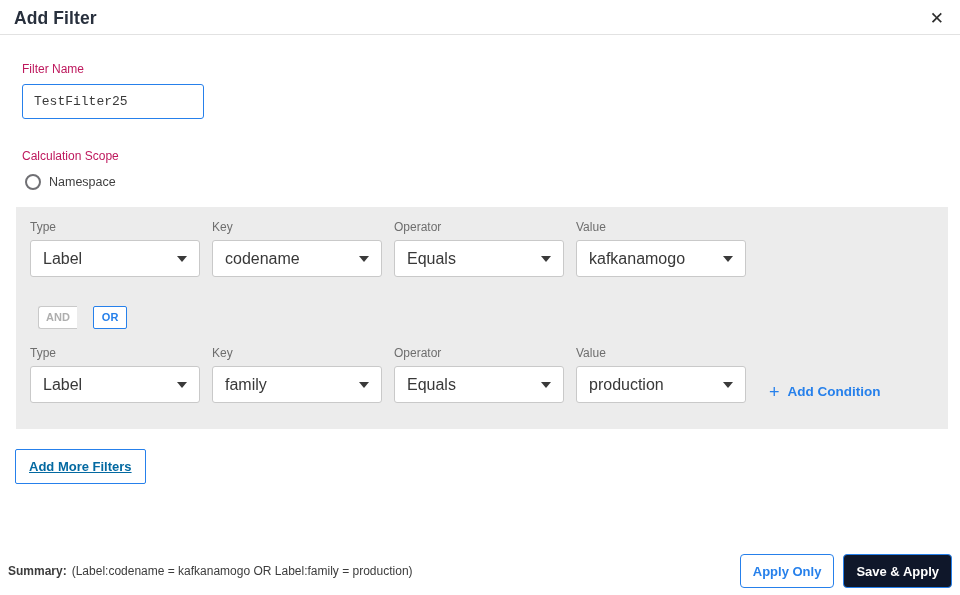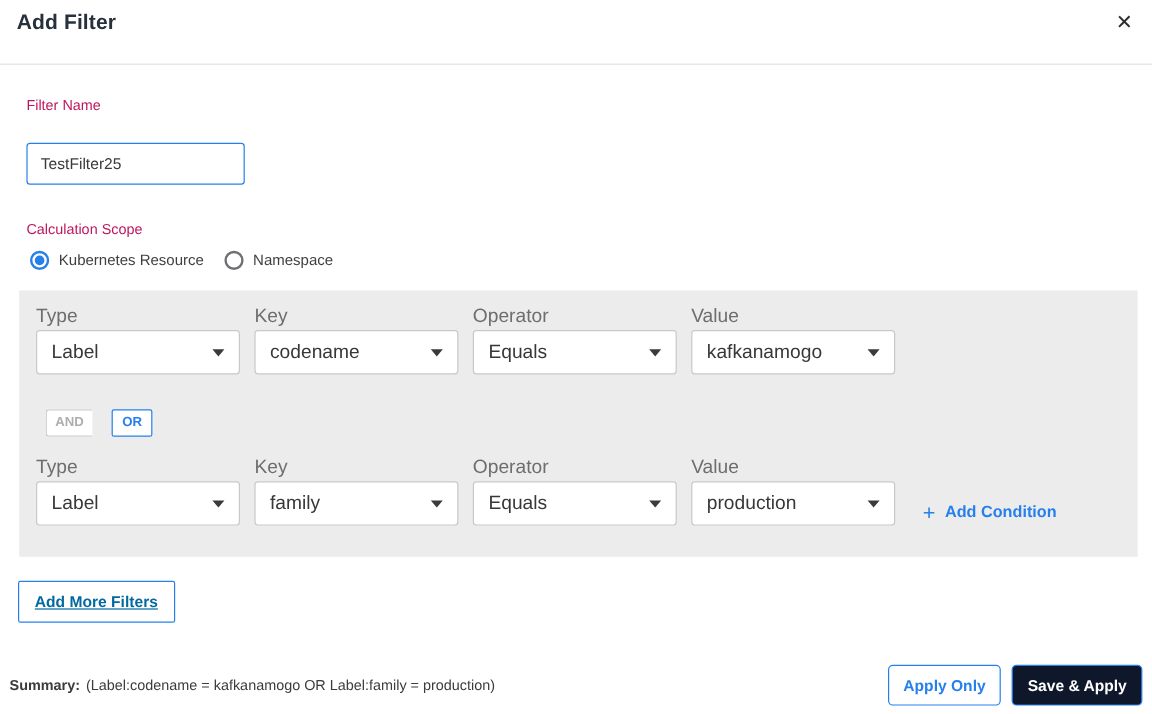--- a/index.html
+++ b/index.html
@@ -7,21 +7,21 @@
   body {
     font-family: "Liberation Sans", sans-serif;
     background: #ffffff;
     color: #333;
     position: relative;
     overflow: hidden;
   }
   
   .modal-header {
     position: relative;
-    height: 54px;
+    height: 35px;
     padding: 8px 16px 0 14px;
     border-bottom: 1px solid #e2e2e2;
   }
   .modal-title {
     font-size: 17.5px;
     font-weight: 700;
     color: #28303d;
     letter-spacing: .1px;
   }
   .close-btn {
@@ -36,28 +36,28 @@
   }
   
   .field-label {
     font-size: 12px;
     color: #be185d;
   }
   
   .filter-name-label { margin: 27px 0 0 22px; }
   .filter-name-input {
     display: block;
-    margin: 24px 0 0 22px;
+    margin: 8px 0 0 22px;
     width: 182px; height: 35px;
     border: 1.5px solid #2680eb;
     border-radius: 3px;
     padding: 0 11px;
     font-size: 13px;
     color: #3a3a3a;
-    font-family: Liberation Sans, sans-serif;
+    font-family: Liberation Mono, monospace;
     outline: none;
     background: #fff;
   }
   
   .scope-label { margin: 30px 0 0 22px; }
   .radio-row {
     display: flex;
     align-items: center;
     gap: 17px;
     margin: 11px 0 0 25px;
@@ -88,21 +88,21 @@
   }
   
   .panel {
     margin: 17px 12px 0 16px;
     background: #ececec;
     padding: 13px 14px 19px 14px;
   }
   .cond-row { display: flex; gap: 12px; }
   .cond-col { width: 170px; flex: none; }
   .col-label {
-    font-size: 16px;
+    font-size: 12px;
     color: #6e6e6e;
     margin-bottom: 7px;
     height: 13px;
   }
   .dropdown {
     height: 37px;
     background: #fff;
     border: 1px solid #c9c9c9;
     border-radius: 3px;
     display: flex;
@@ -226,26 +226,20 @@
     <div class="modal-title">Add Filter</div>
     <button class="close-btn">✕</button>
   </div>
 
   <div class="field-label filter-name-label">Filter Name</div>
   <input class="filter-name-input" type="text" value="TestFilter25" style="">
 
   <div class="field-label scope-label">Calculation Scope</div>
   <div class="radio-row">
     <label class="radio">
-      <span class="radio-circle selected">
-          <span class="dot"></span>
-        </span>
-      <span>Kubernetes Resource</span>
-    </label>
-    <label class="radio">
       <span class="radio-circle"></span>
       <span>Namespace</span>
     </label>
   </div>
 
   <div class="panel">
 
     <div class="cond-row">
       <div class="cond-col">
         <div class="col-label">Type</div>

